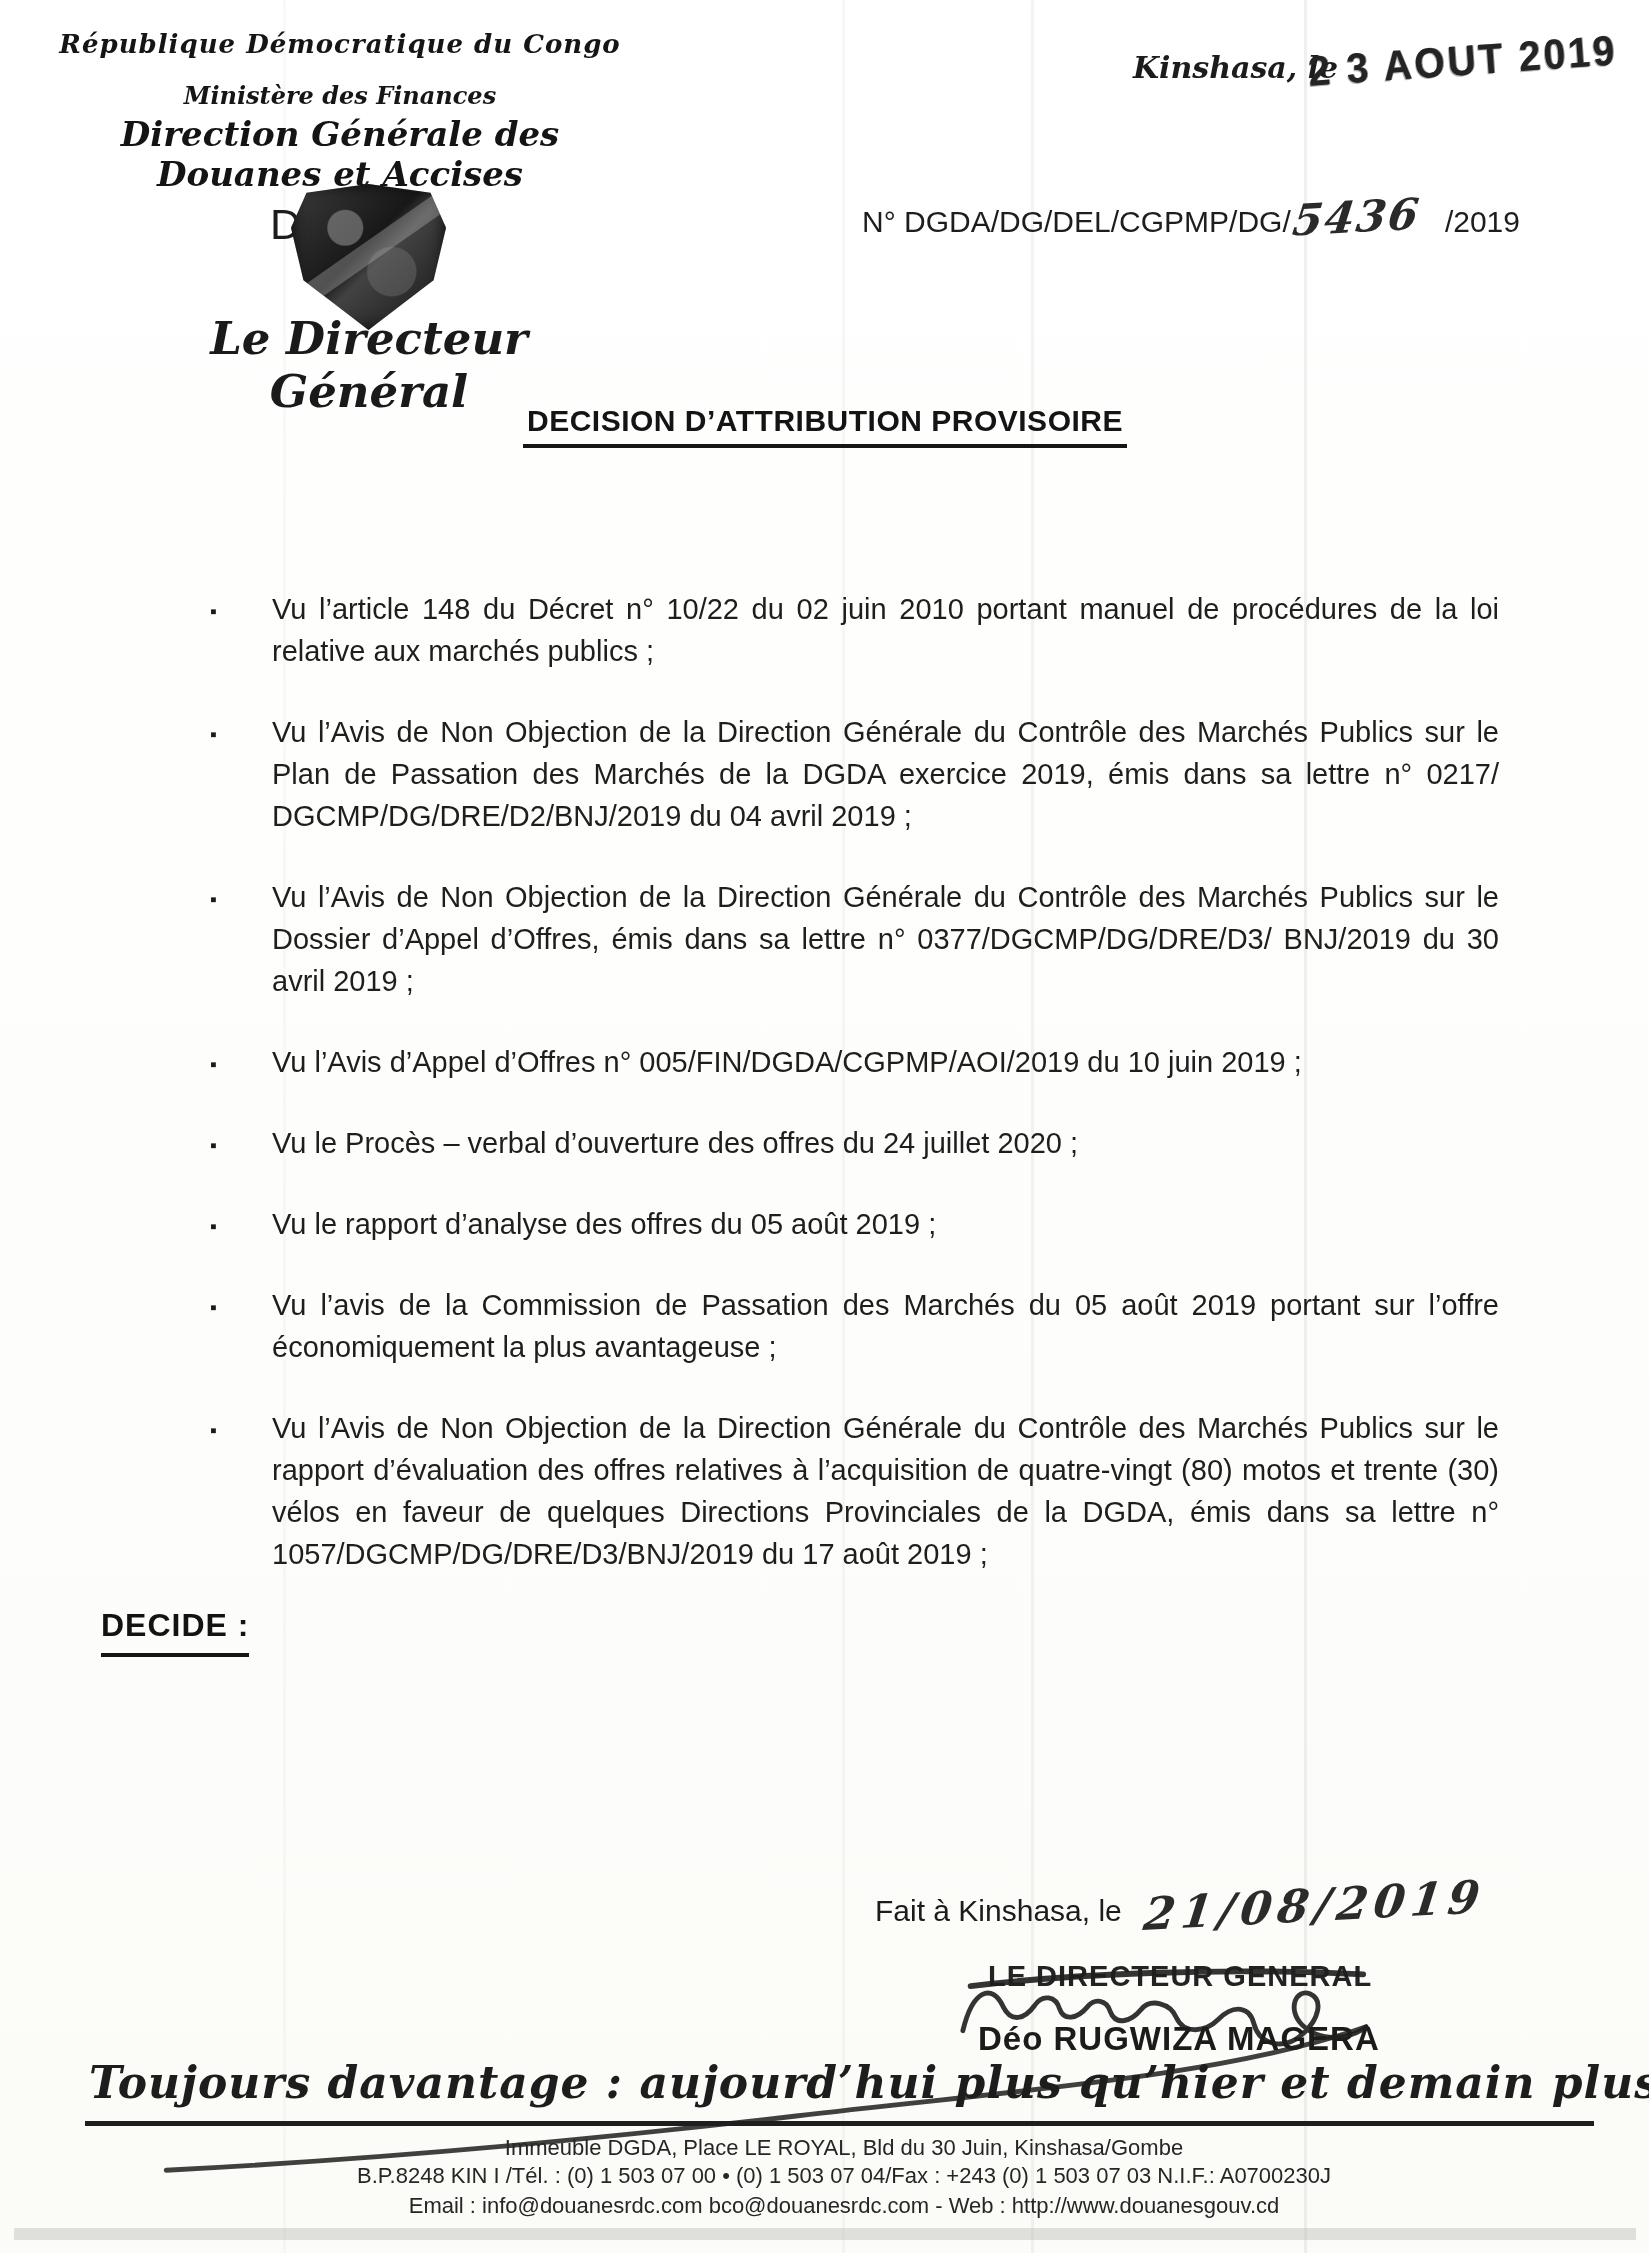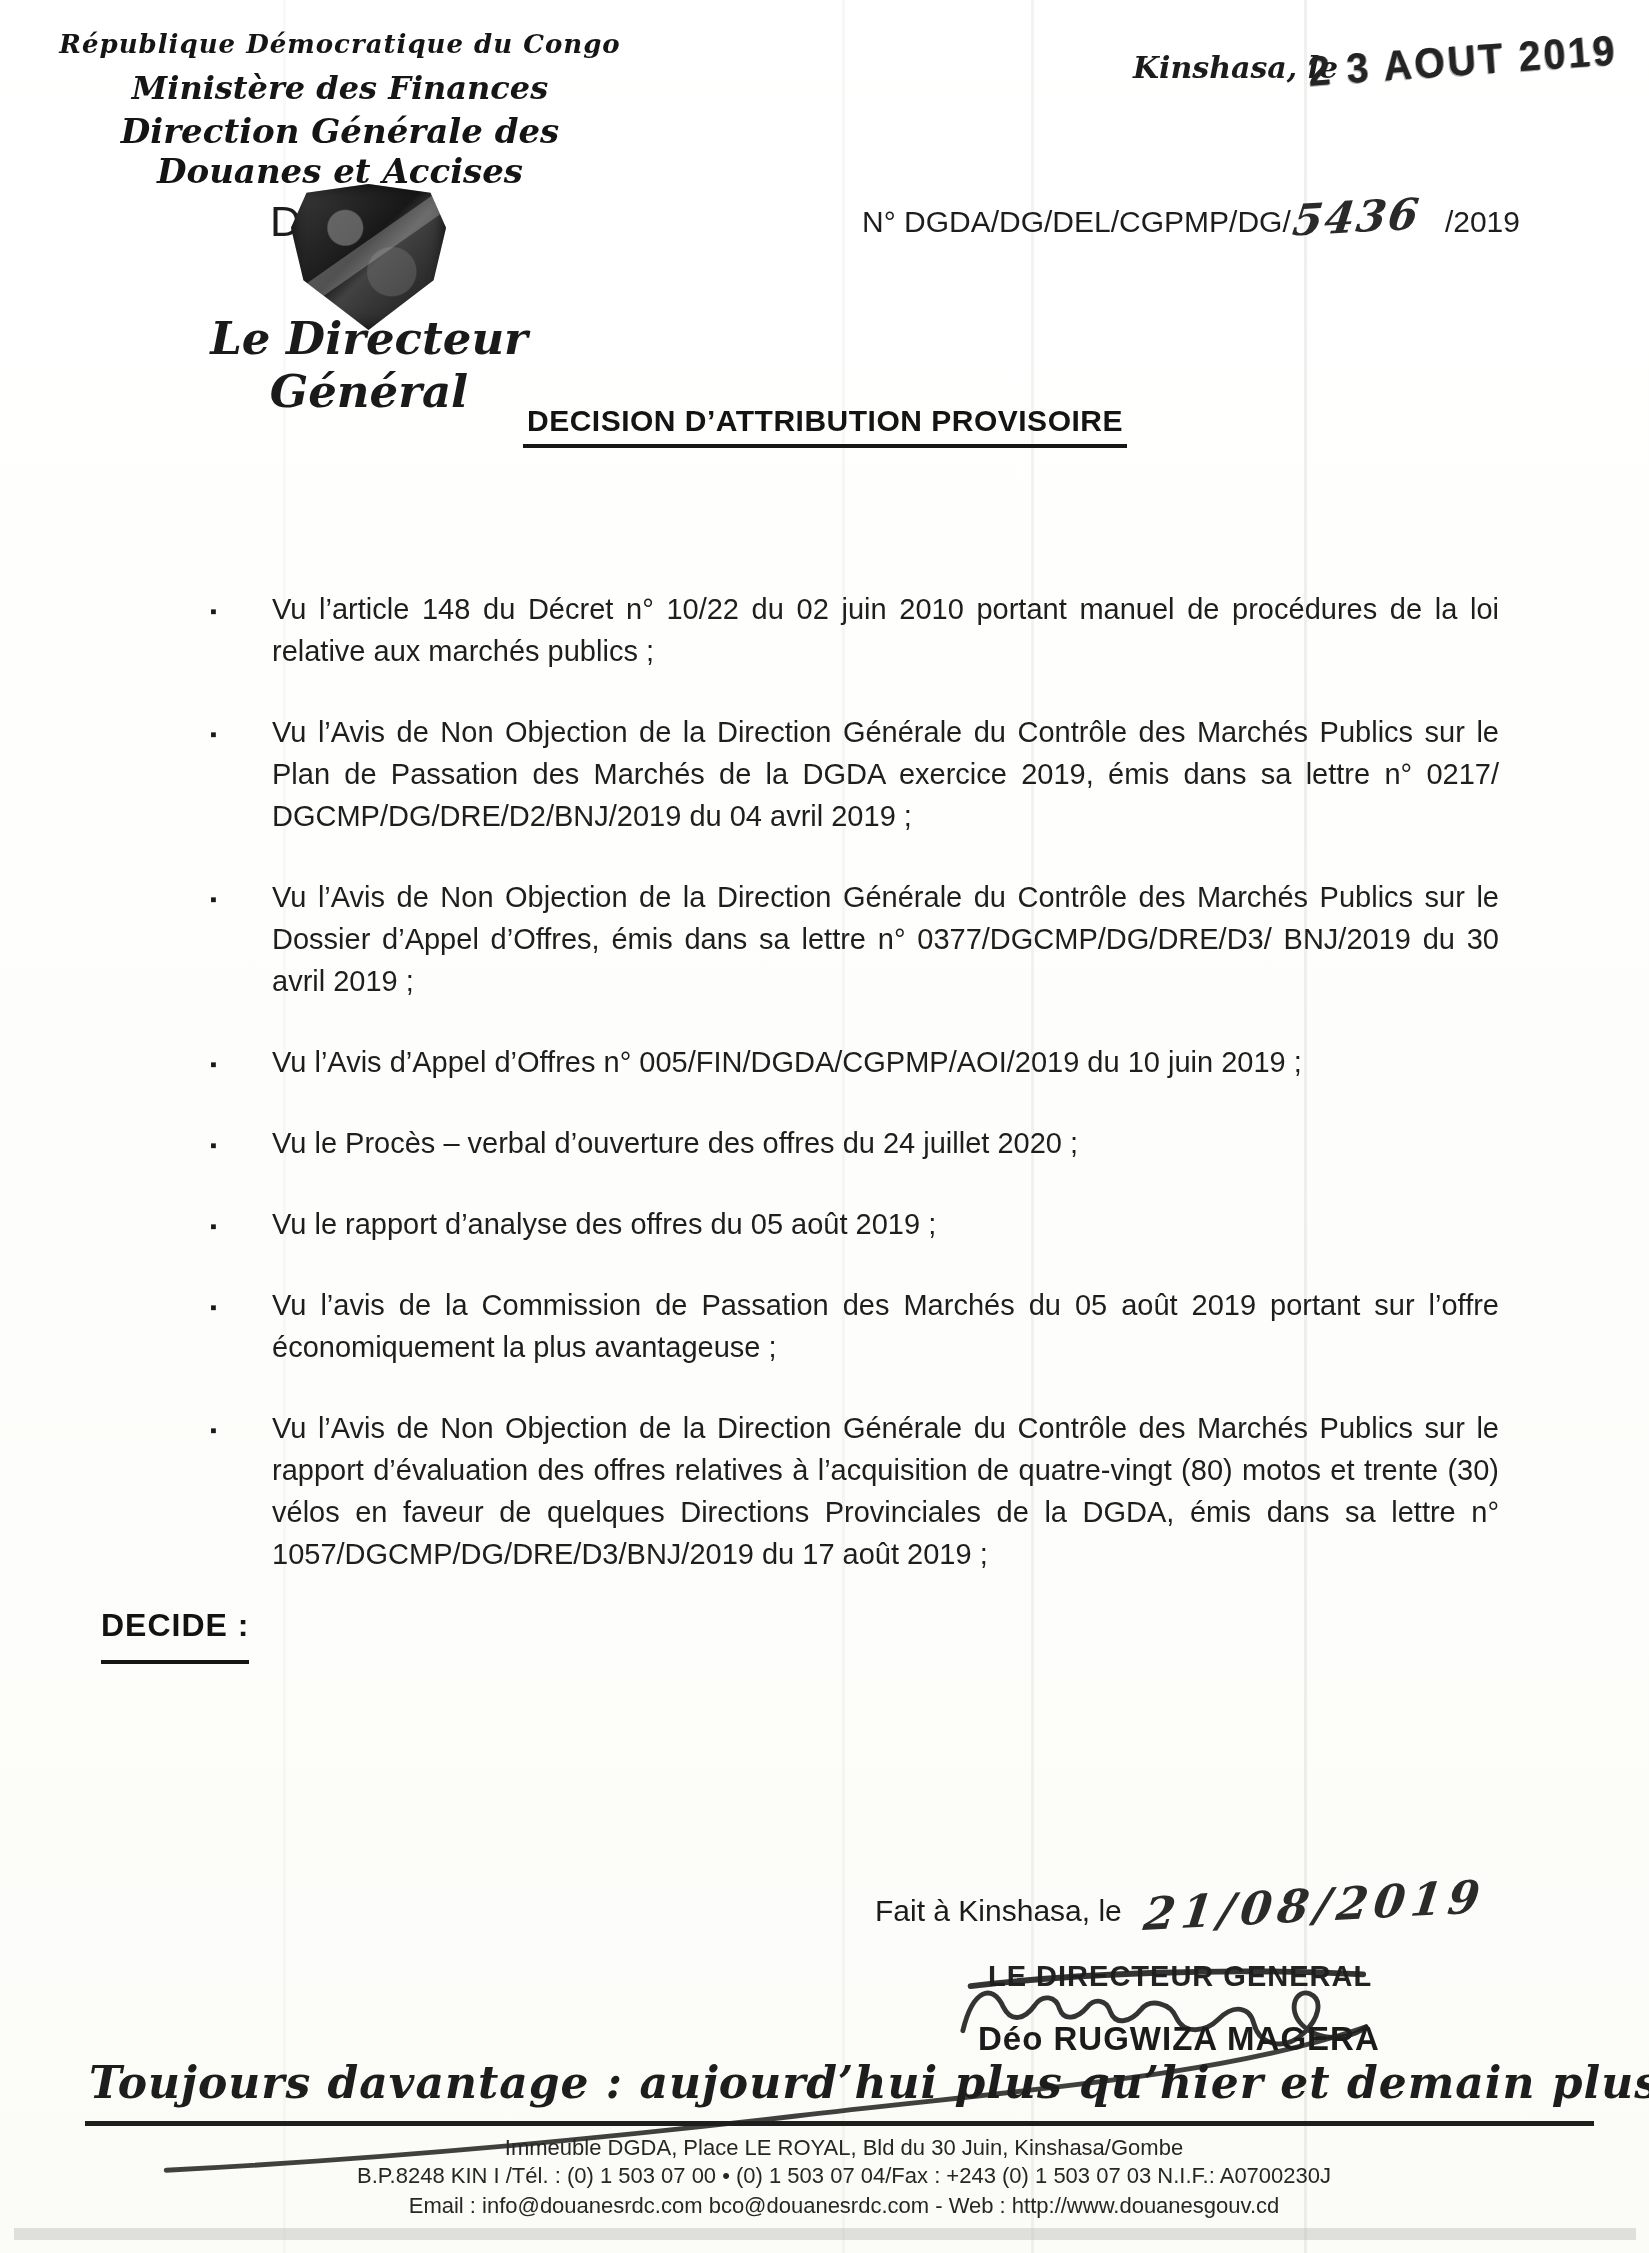--- a/index.html
+++ b/index.html
@@ -9,21 +9,21 @@
     margin:0 auto;
     background:linear-gradient(180deg,#ffffff 0%,#fdfdfb 60%,#fbfbf8 100%);
     overflow:hidden;
     font-family:"Liberation Sans", sans-serif;
     color:#1f1f1f;
   }
   
   .hdr-left{position:absolute;left:39px;top:29px;width:602px;text-align:center;}
   .script{font-family:"DejaVu Serif", serif;font-style:italic;}
   .hdr-country{font-size:26px;font-weight:700;letter-spacing:1px;color:#151515;}
-  .hdr-ministry{font-size:32px;font-weight:700;margin-top:10px;color:#161616;}
+  .hdr-ministry{font-size:24px;font-weight:700;margin-top:22px;color:#161616;}
   .hdr-direction{font-size:34px;font-weight:700;margin-top:3.9px;color:#141414;}
   .hdr-acronym{font-size:43px;letter-spacing:3.9px;margin-top:5.8px;color:#1c1c1c;font-family:"Liberation Sans",sans-serif;}
   .emblem{
     position:absolute;left:291px;top:184px;width:155px;height:146px;
     background:
       radial-gradient(circle at 35% 30%, rgba(150,150,150,.55) 0 12%, rgba(0,0,0,0) 13%),
       radial-gradient(circle at 65% 60%, rgba(120,120,120,.4) 0 18%, rgba(0,0,0,0) 19%),
       linear-gradient(135deg,#3c3c3c 0%,#181818 45%,#424242 55%,#151515 100%);
     clip-path:polygon(10% 6%,50% 0,90% 6%,100% 30%,92% 66%,50% 100%,8% 66%,0 30%);
     box-shadow:inset 0 0 17.5px #000;
@@ -51,21 +51,21 @@
   }
   .intro{position:absolute;left:275px;top:522px;font-size:30px;font-weight:700;color:#1a1a1a;}
   .clauses{position:absolute;left:210px;top:588px;width:1289px;}
   .clauses ul{list-style:none;margin:0;padding:0;}
   .clauses li{
     position:relative;padding-left:62px;margin-bottom:39px;
     font-size:29px;line-height:42px;text-align:justify;color:#1e1e1e;
   }
   .clauses li .bullet{position:absolute;left:0;top:1.9px;font-size:19.4px;color:#191919;}
   .decide{position:absolute;left:101px;top:1607px;}
-  .decide span{display:inline-block;font-size:32px;font-weight:700;letter-spacing:1px;color:#131313;border-bottom:4.9px solid #151515;padding-bottom:16px;}
+  .decide span{display:inline-block;font-size:32px;font-weight:700;letter-spacing:1px;color:#131313;border-bottom:4.9px solid #151515;padding-bottom:9px;}
   .decision-par{
     position:absolute;left:97px;top:1696px;width:1399px;
     font-size:29px;line-height:45px;text-align:justify;color:#1d1d1d;
   }
   .decision-par b{font-weight:700;letter-spacing:1.5px;}
   
   .closing{position:absolute;left:875px;top:1879px;font-size:30px;color:#1c1c1c;white-space:nowrap;}
   .closing .handwrit{font-size:45px;letter-spacing:5.8px;margin-left:13.6px;color:#2b2b2b;}
   .signer-title{position:absolute;left:988px;top:1960px;font-size:29px;font-weight:700;letter-spacing:1px;color:#232323;}
   .signer-name{position:absolute;left:978px;top:2020px;font-size:33px;font-weight:700;letter-spacing:1px;color:#1b1b1b;}

